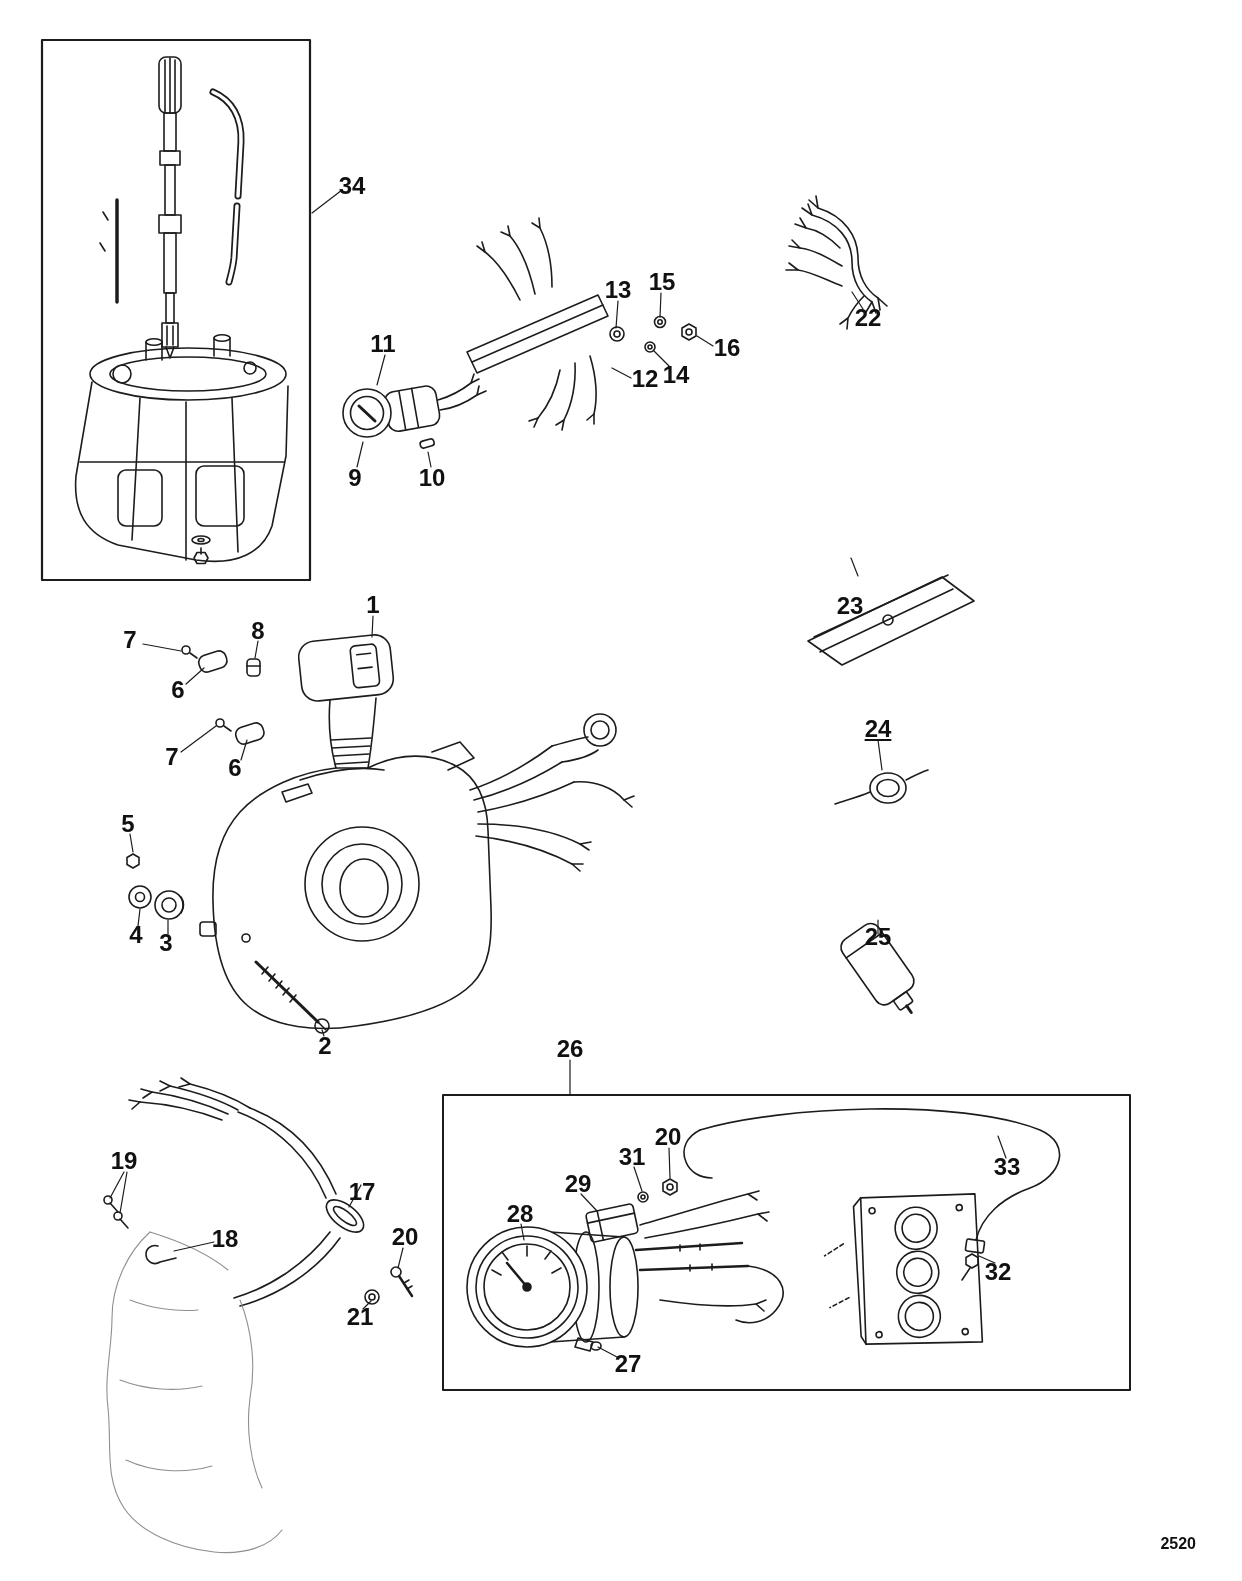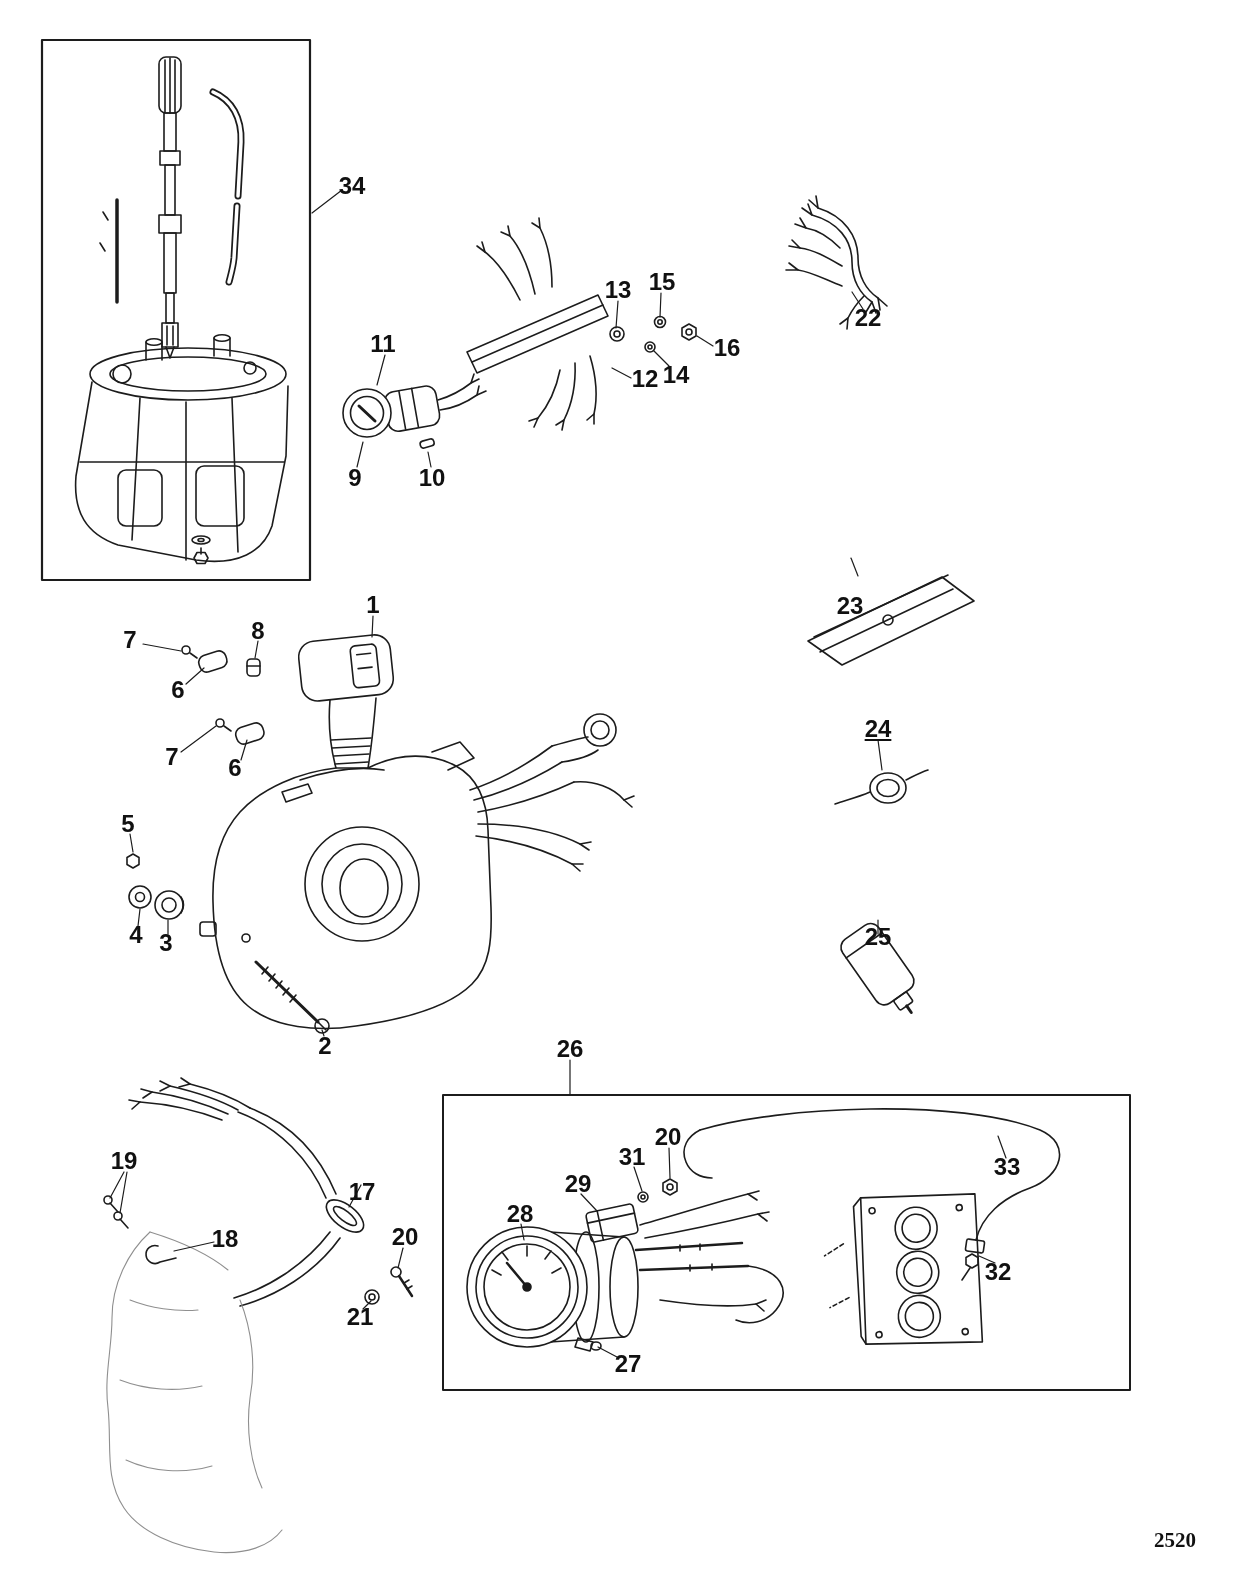--- a/index.html
+++ b/index.html
@@ -19,23 +19,23 @@
     font-weight:bold;
     font-size:24px;
     color:#111;
     white-space:nowrap;
     user-select:none;
   }
   .page-number{
     position:absolute;
     right:46px;
     bottom:28px;
-    font-family:Liberation Serif, serif;
+    font-family:Liberation Sans, sans-serif;
     font-weight:bold;
-    font-size:21px;
+    font-size:16px;
     color:#111;
   }
 </style>
 </head>
 <body>
 
 <div class="stage">
 
 <svg width="1242" height="1581" viewBox="0 0 1242 1581" xmlns="http://www.w3.org/2000/svg">
 <g stroke="#1c1c1c" stroke-width="1.6" fill="none" stroke-linecap="round" stroke-linejoin="round">

